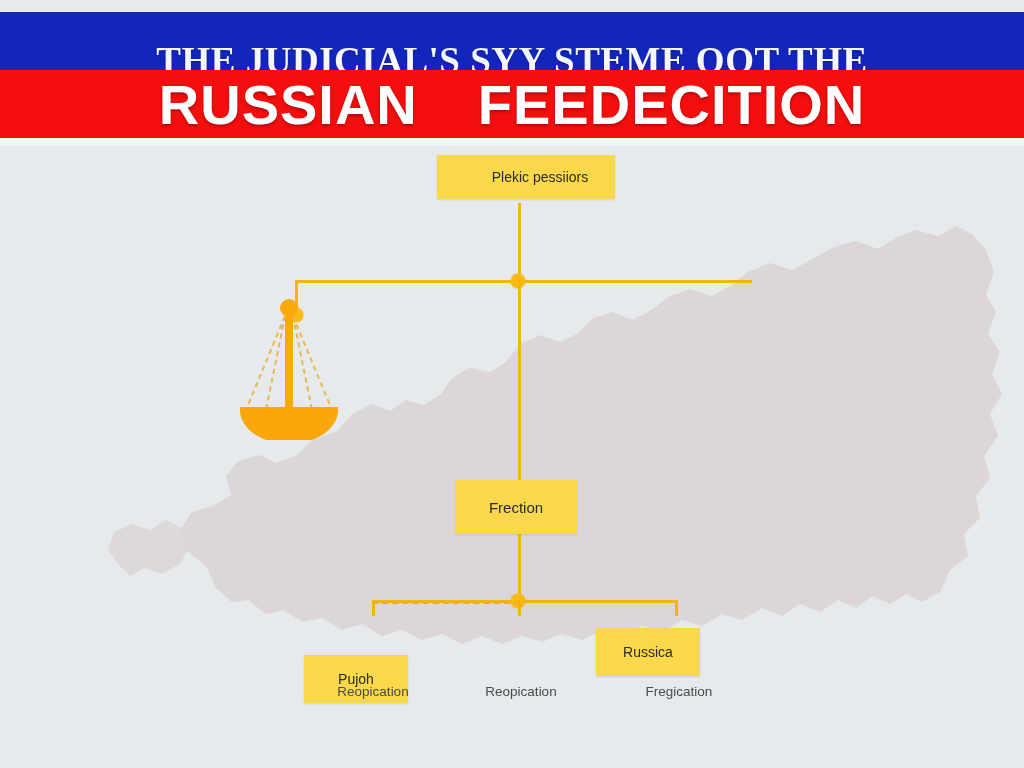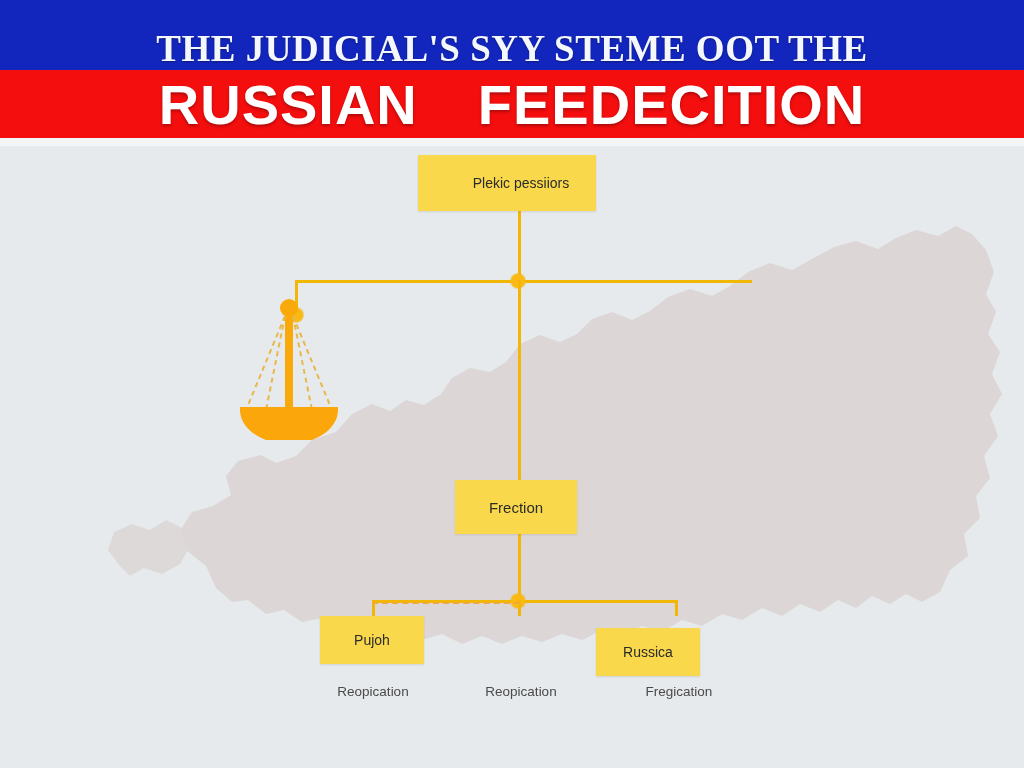--- a/index.html
+++ b/index.html
@@ -23,21 +23,21 @@
   .band {
     position: absolute;
     left: 0;
     width: 1024px;
     display: flex;
     align-items: center;
     justify-content: center;
     box-sizing: border-box;
   }
   .band-blue {
-    top: 0;
+    top: 12px;
     height: 88px;
     background: #1226BE;
   }
   .band-red {
     top: 70px;
     height: 68px;
     background: #F40E0E;
   }
   .band-white-strip {
     position: absolute;
@@ -118,40 +118,40 @@
     display: flex;
     align-items: center;
     justify-content: center;
     box-sizing: border-box;
     color: #2B2B2B;
     font-size: 14px;
     font-family: "Liberation Sans", sans-serif;
     box-shadow: 0 1px 2px rgba(0,0,0,0.10);
   }
   .box-top {
-    left: 418px;
+    left: 437px;
     top: 9px;
     width: 178px;
-    height: 56px;
+    height: 44px;
     padding-left: 28px;
   }
   .box-mid {
     left: 455px;
     top: 334px;
     width: 122px;
     height: 54px;
     font-size: 15px;
   }
   .box-leaf {
     top: 470px;
     width: 104px;
     height: 48px;
     font-size: 14px;
   }
-  .leaf-1 { left: 320px; }
+  .leaf-1 { left: 304px; margin-top: 39px; }
   .leaf-2 { left: 466px; }
   .leaf-3 { left: 596px; margin-top: 12px; }
 
   .caption {
     position: absolute;
     top: 538px;
     width: 180px;
     text-align: center;
     font-size: 13.5px;
     color: #4A4A4A;

